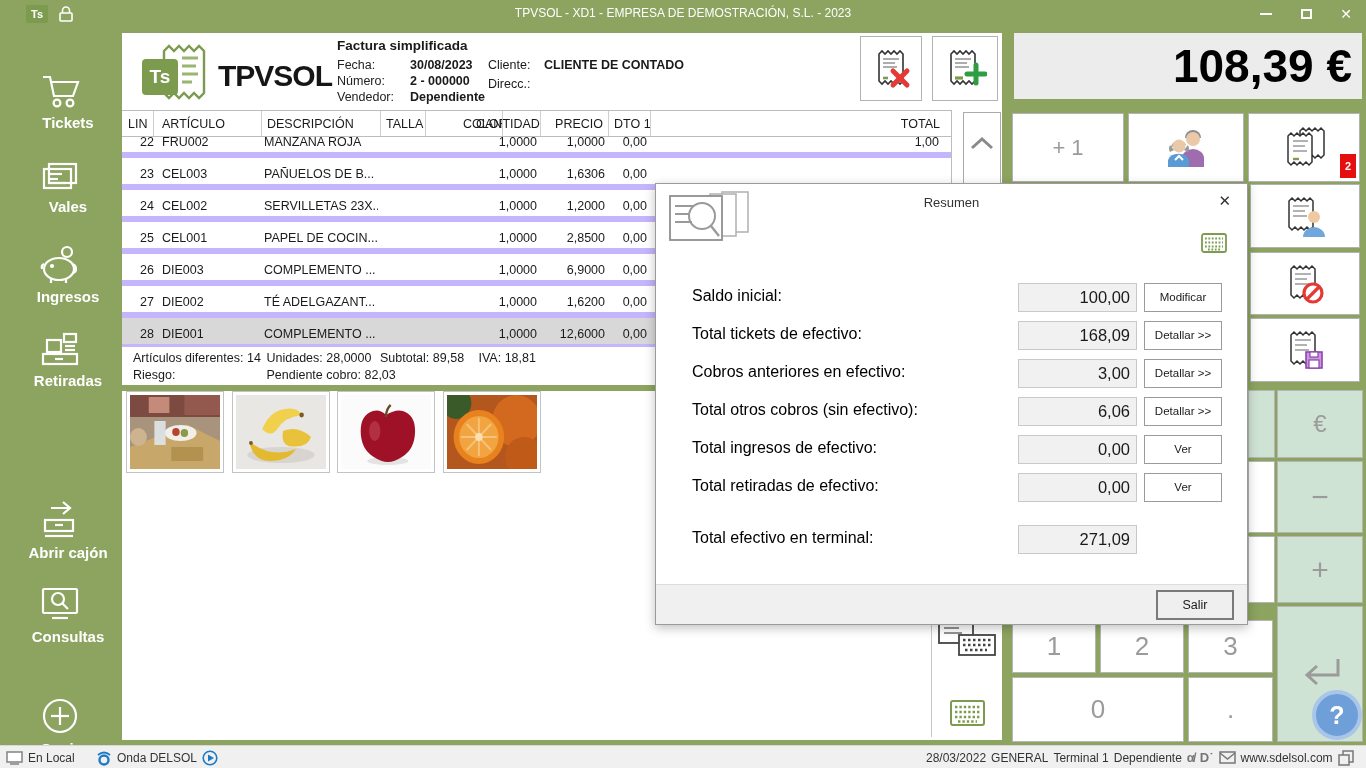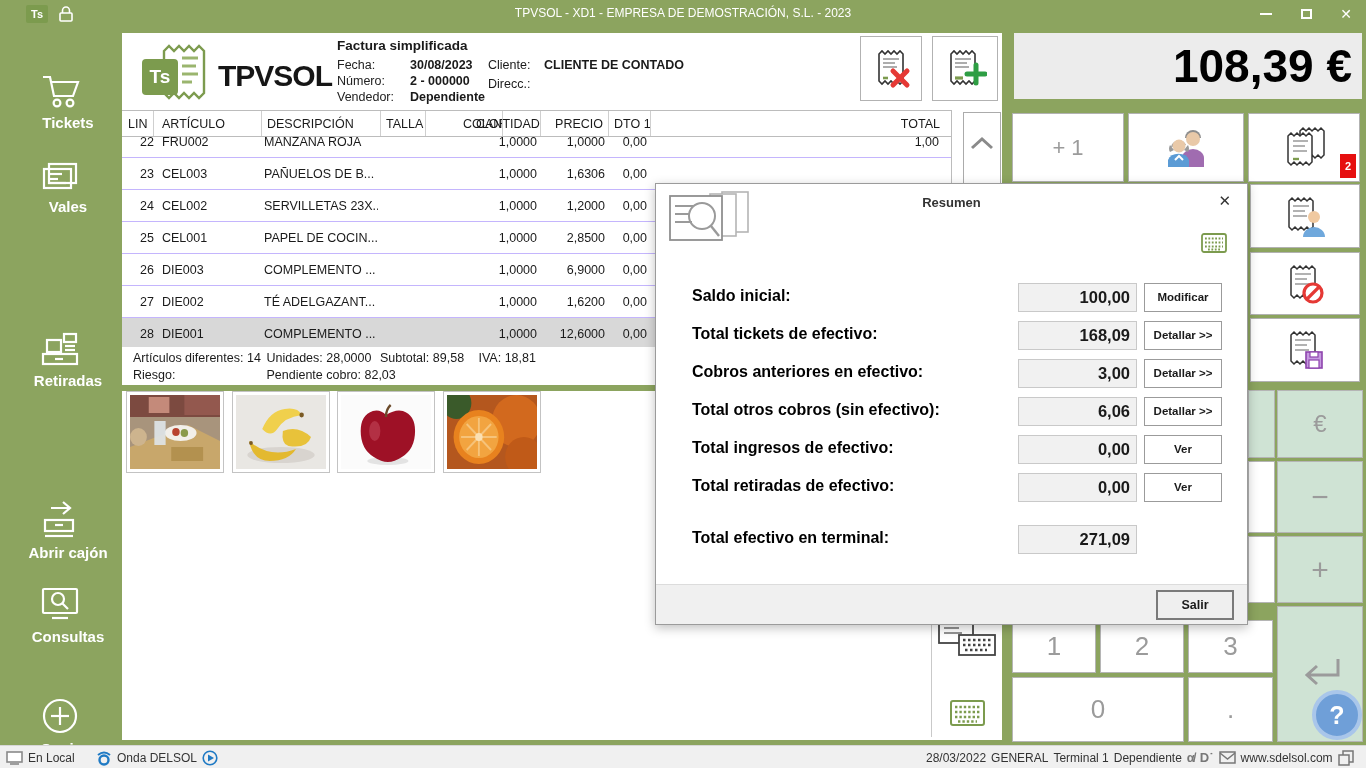--- a/index.html
+++ b/index.html
@@ -29,21 +29,21 @@
   .brand-text { left:88px; top:14px; font-size:30px; font-weight:bold; letter-spacing:-1px; color:#161616; }
   .doc-type { left:215px; top:5px; font-size:13.5px; font-weight:bold; }
   .hfield { font-size:12.5px; }
   .hlab { color:#222; } .hval { font-weight:bold; }
   .hbtn { top:3px; height:65px; background:#fff; border:1px solid #b2b2b2; display:flex; align-items:center; justify-content:center; cursor:pointer; }
 
   
   .thead { left:0; top:77px; width:830px; height:27px; border-top:1px solid #bcbcbc; border-bottom:1px solid #bcbcbc; border-right:1px solid #bcbcbc; background:#fff; }
   .thead .hc { position:absolute; top:0; height:100%; font-size:12.5px; line-height:26px; border-right:1px solid #cfcfcf; padding:0 5px; white-space:nowrap; overflow:hidden; }
   .trows { left:0; top:104px; width:830px; height:210px; border-right:1px solid #bcbcbc; overflow:hidden; }
-  .trow { position:relative; width:830px; height:32px; border-bottom:1px solid #c4b5fd; background:#fff; cursor:pointer; }
+  .trow { position:relative; width:830px; height:32px; border-bottom:6px solid #c4b5fd; background:#fff; cursor:pointer; }
   .trow.sel { background:#d8d8d8; }
   .trow.clip { height:21px; overflow:hidden; }
   .trow.clip .cw { top:-11px; }
   .cw { position:absolute; top:0; width:100%; height:32px; }
   .tc { position:absolute; top:0; height:32px; line-height:32px; font-size:12.5px; white-space:nowrap; overflow:hidden; }
   .c0 { left:2px;  width:30px;  text-align:right; }
   .c1 { left:40px; width:98px; }
   .c2 { left:142px;width:114px; }
   .c3 { left:260px;width:42px; }
   .c4 { left:305px;width:42px;margin-left:32px; }
@@ -78,21 +78,21 @@
   .badge { position:absolute; right:3px; bottom:3px; width:16px; height:24px; background:#e60f0f; color:#fff; font-size:11px; font-weight:bold; display:flex; align-items:center; justify-content:center; }
   .sbtn { left:1250px; width:110px; background:#fff; border:1px solid #b2b2b2; display:flex; align-items:center; justify-content:center; cursor:pointer; }
 
   
   .key { background:#fff; border:1px solid #b5b5b5; color:#9b9b9b; display:flex; align-items:center; justify-content:center; font-size:26px; cursor:pointer; }
   .key.green { background:#cfe3d4; }
   .partial { border:1px solid #b5b5b5; }
   .help-btn { left:1312px; top:690px; width:50px; height:50px; border-radius:50%; background:#6f9fd8; border:4px solid #a9c6ea; color:#fff; font-size:25px; font-weight:bold; display:flex; align-items:center; justify-content:center; cursor:pointer; }
 
   
-  .modal { left:655px; top:183px; width:593px; height:442px; background:#fff; border:1px solid #9b9b9b; box-shadow:0 3px 10px rgba(0,0,0,.25);font-weight:bold; }
+  .modal { left:655px; top:183px; width:593px; height:442px; background:#fff; border:1px solid #9b9b9b; box-shadow:0 3px 10px rgba(0,0,0,.25); }
   .modal-title { left:0; right:0; top:11px; text-align:center; font-size:13px; color:#333; }
   .modal-close { right:10px; top:5px; font-size:15px; color:#333; padding:3px 6px; cursor:pointer; }
   .mrow-label { position:absolute; left:36px; font-size:16px; color:#000000; white-space:nowrap; }
   .mrow-value { position:absolute; left:362px; width:119px; height:29px; background:#f1f1f1; border:1px solid #c9c9c9; font-size:16.5px; text-align:right; line-height:27px; padding-right:6px; }
   .mrow-btn { position:absolute; left:488px; width:78px; height:29px; background:#fff; border:1px solid #9b9b9b; font-size:11.5px; text-align:center; line-height:27px; cursor:pointer; white-space:nowrap; }
   .modal-footer { left:0; bottom:0; width:100%; height:40px; background:#f0f0f0; border-top:1px solid #dcdcdc; }
   .salir-btn { position:absolute; right:13px; top:5px; width:78px; height:30px; background:#efefef; border:2px solid #7a7a7a; font-size:12.5px; text-align:center; line-height:26px; cursor:pointer; }
   .mkb { position:absolute; left:545px; top:49px; }
 
   
@@ -130,20 +130,32 @@
   </div>
   <div class="side-item" style="top:132px">
     <svg width="44" height="36" fill="none" stroke="#fff" stroke-width="2.2">
       <rect x="11" y="4" width="27" height="19"></rect>
         <rect x="6" y="9" width="27" height="19"></rect>
       <line x1="10" y1="14" x2="24" y2="14"></line>
         <line x1="10" y1="19" x2="20" y2="19"></line>
         <line x1="10" y1="23" x2="28" y2="23"></line>
     </svg>
     <span class="lbl">Vales</span>
+  </div>
+  <div class="side-item" style="top:214px">
+    <svg width="48" height="44" fill="none" stroke="#fff" stroke-width="2.2">
+      <ellipse cx="23" cy="27" rx="15" ry="11"></ellipse>
+        <circle cx="31" cy="10" r="5"></circle>
+      <path d="M36 22 q4 1 4 5 q0 3 -3 4"></path>
+        <line x1="15" y1="37" x2="15" y2="41"></line>
+        <line x1="30" y1="37" x2="30" y2="41"></line>
+      <circle cx="16" cy="24" r="1" fill="#fff"></circle>
+        <path d="M8 22 q-3 1 -2 5"></path>
+    </svg>
+    <span class="lbl">Ingresos</span>
   </div>
   <div class="side-item" style="top:300px">
     <svg width="46" height="42" fill="none" stroke="#fff" stroke-width="2.2">
       <rect x="6" y="26" width="34" height="10"></rect>
         <rect x="10" y="12" width="14" height="12"></rect>
         <rect x="27" y="6" width="12" height="8"></rect>
       <line x1="28" y1="18" x2="38" y2="18"></line>
         <line x1="28" y1="22" x2="38" y2="22"></line>
         <line x1="18" y1="31" x2="26" y2="31"></line>
     </svg>

